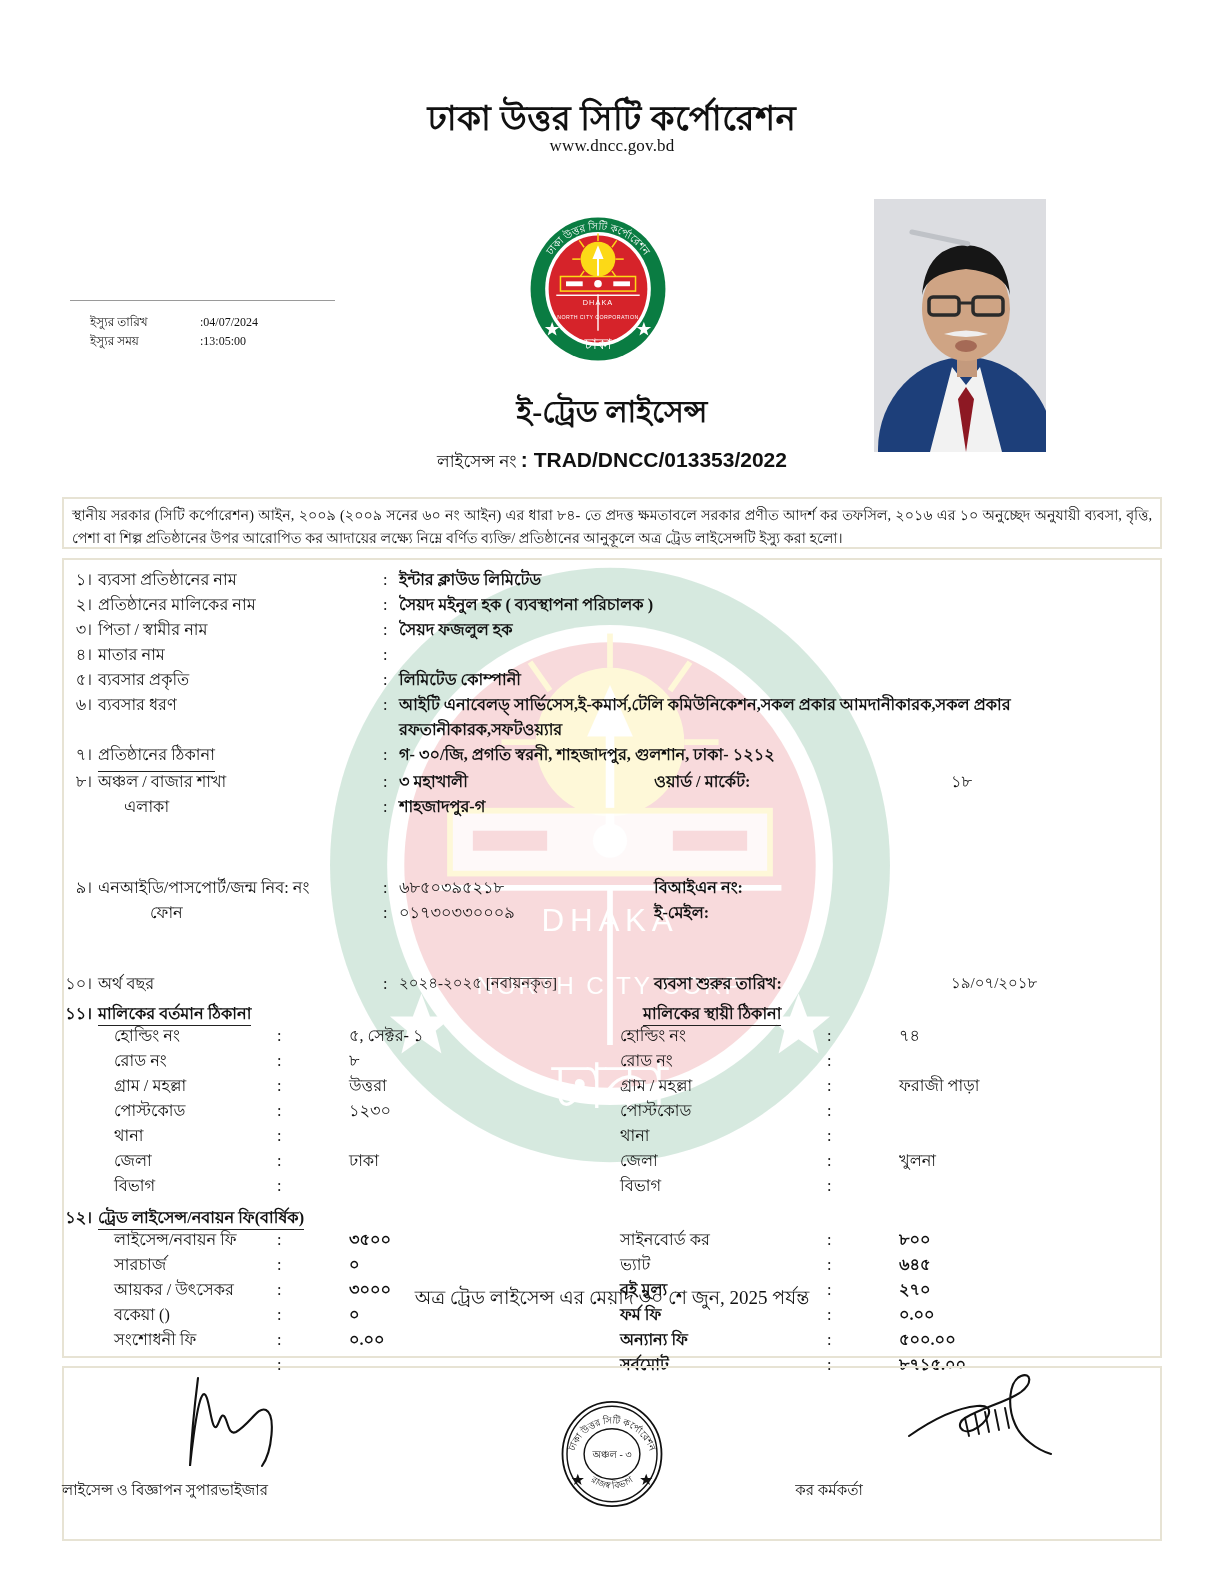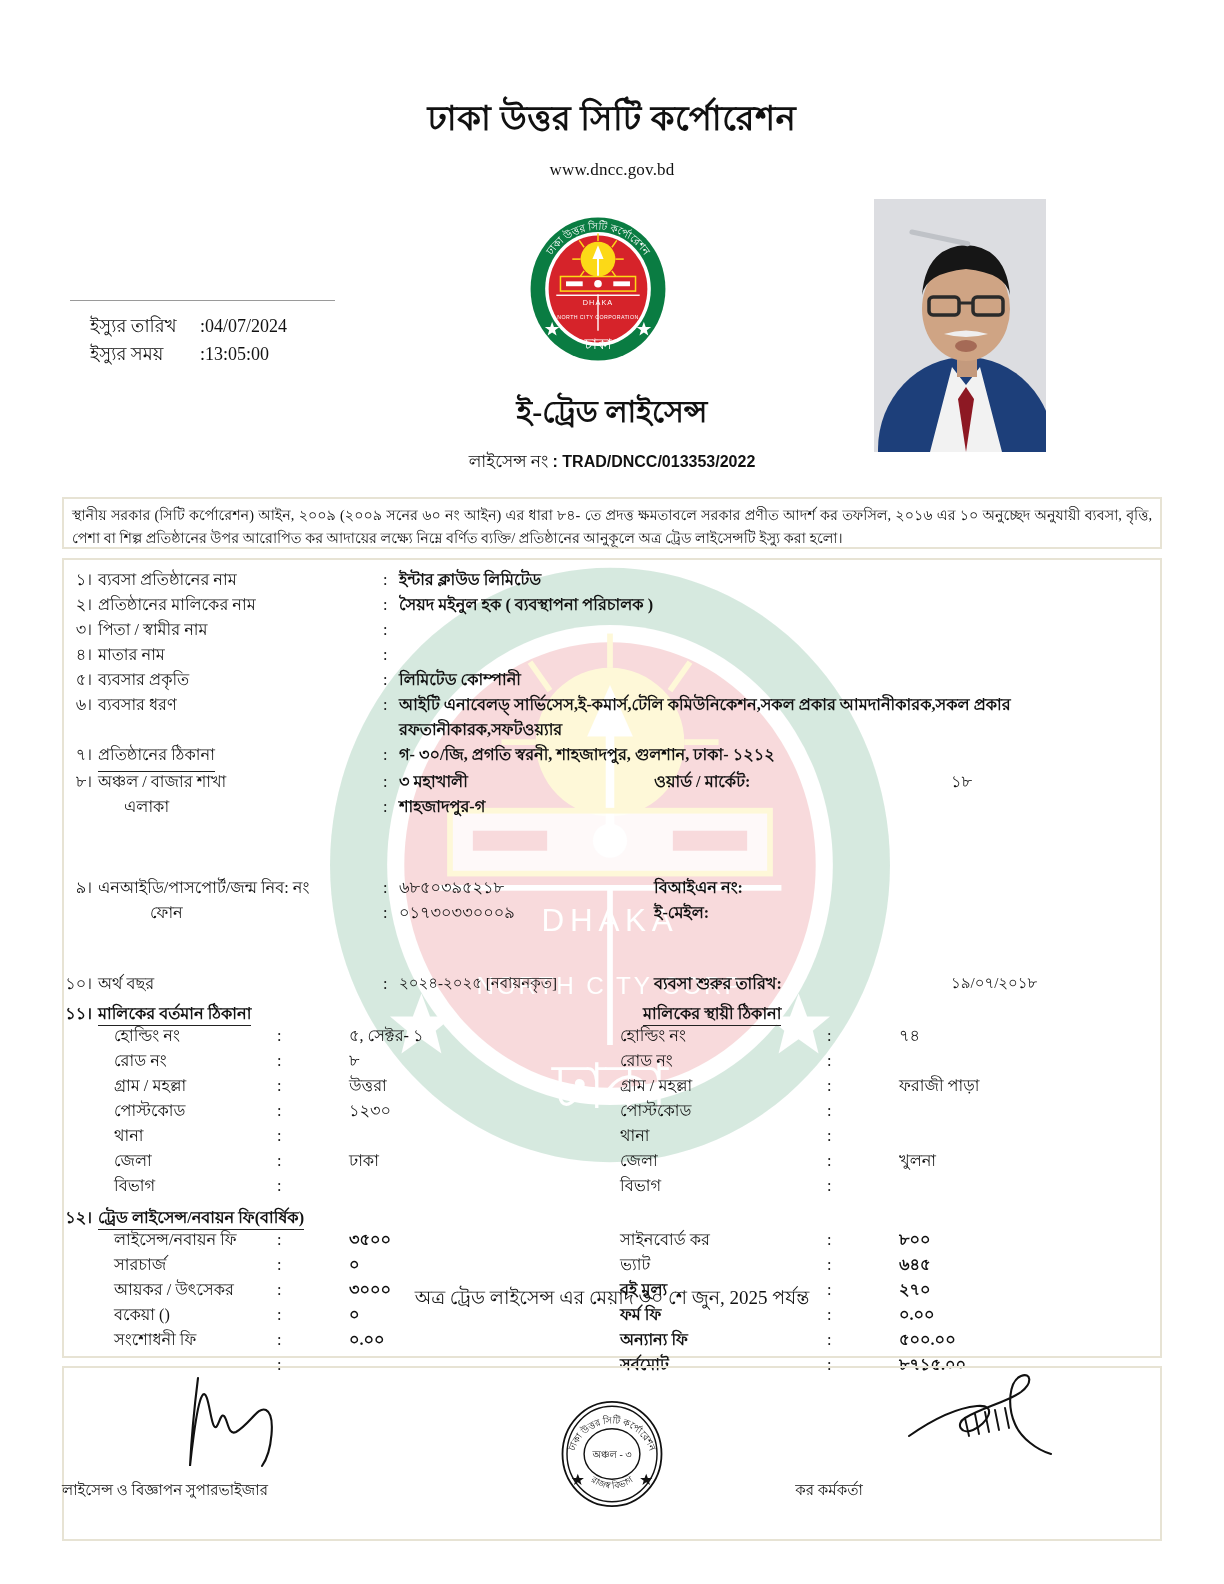--- a/index.html
+++ b/index.html
@@ -33,21 +33,20 @@
     text-align: center;
     font-size: 34px;
     font-weight: bold;
     letter-spacing: .5px;
     padding-top: 102px;
     line-height: 1;
   }
   .website {
     text-align: center;
     font-size: 17px;
-    margin-top: 24px;
     letter-spacing: .2px;
   }
 
   .logo-wrap {
     position: absolute;
     left: 527px; top: 216px;
     width: 142px; height: 146px;
   }
 
   .doc-title {
@@ -59,35 +58,35 @@
   }
 
   .license-no {
     position: absolute;
     left: 0; right: 0; top: 448px;
     text-align: center;
     font-size: 17px;
     font-weight: bold;
   }
   .license-no .lbl { font-weight: normal; }
-  .license-no .val { font-family: "Liberation Sans", sans-serif; font-size: 16px; }
+  .license-no .val { font-family: "Liberation Sans", sans-serif; font-size: 21px; }
 
   
   .issue-block {
     position: absolute;
     left: 70px; top: 300px;
     width: 265px;
   }
   .issue-rule {
     border-top: 1.5px solid #9a9a9a;
     margin-bottom: 12px;
   }
   .issue-row {
     display: flex;
-    font-size: 18px;
+    font-size: 12px;
     line-height: 1.55;
   }
   .issue-row .k { width: 130px; padding-left: 20px; }
   .issue-row .v { font-family: "Liberation Serif", serif; }
 
   
   .photo {
     position: absolute;
     left: 874px; top: 199px;
     width: 172px; height: 253px;
@@ -316,20 +315,21 @@
   <div class="row">
     <span class="num">২।</span>
     <span class="label">প্রতিষ্ঠানের মালিকের নাম</span>
     <span class="colon">:</span>
     <span class="value">সৈয়দ মইনুল হক ( ব্যবস্থাপনা পরিচালক )</span>
   </div>
   <div class="row">
     <span class="num">৩।</span>
     <span class="label">পিতা / স্বামীর নাম</span>
     <span class="colon">:</span>
+    <span class="value">সৈয়দ ফজলুল হক</span>
   </div>
   <div class="row">
     <span class="num">৪।</span>
     <span class="label">মাতার নাম</span>
     <span class="colon">:</span>
   </div>
   <div class="row">
     <span class="num">৫।</span>
     <span class="label">ব্যবসার প্রকৃতি</span>
     <span class="colon">:</span>

